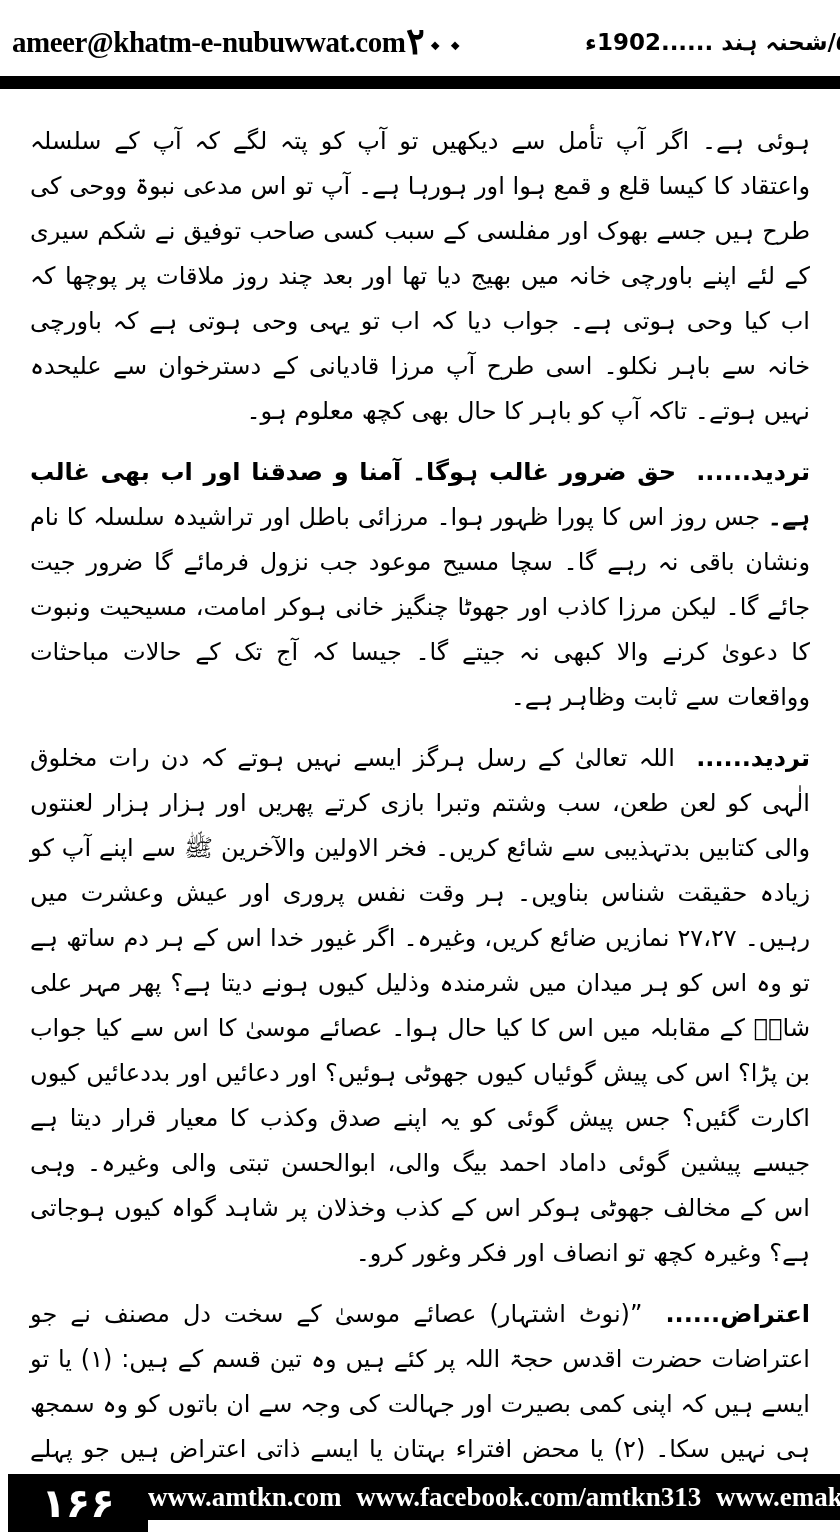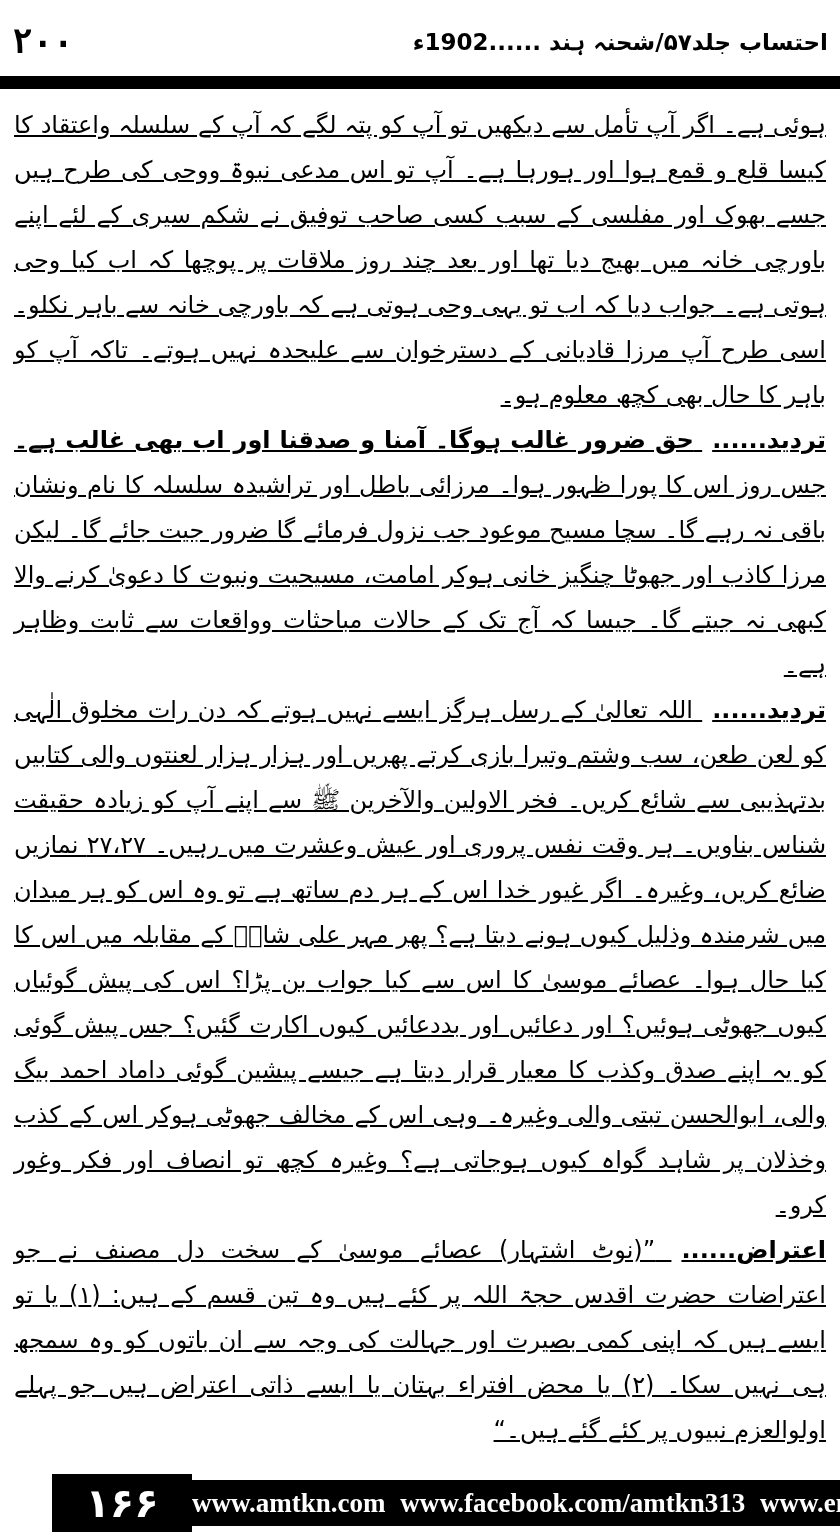--- a/index.html
+++ b/index.html
@@ -20,21 +20,21 @@
     height:52px;
   }
   .hdr-email{
     font-family:"Liberation Serif",serif;
     font-weight:bold;
     font-size:29px;
     white-space:nowrap;
     letter-spacing:-0.5px;
   }
   .hdr-num{
-    font-family:Liberation Mono, monospace;
+    font-family:Liberation Sans, sans-serif;
     font-weight:bold;
     font-size:34px;
     direction:rtl;
     margin-right:120px;
   }
   .hdr-title{
     font-family:"DejaVu Sans",sans-serif;
     font-weight:bold;
     font-size:23px;
     direction:rtl;
@@ -50,30 +50,28 @@
   .bodytext{
     direction:rtl;
     padding:14px 14px 0 14px;
     height:1360px;
     overflow:hidden;
     font-family:"DejaVu Sans",sans-serif;
     font-size:24px;
     line-height:45px;
     text-align:justify;
   }
-  .para{margin:0;text-decoration:underline;}
+  .para{margin:16px;}
   .lbl{font-weight:bold;margin-left:10px;}
   .boldlead{font-weight:bold;}
   
   .ftr{
     position:absolute;
     left:0;right:0;bottom:8px;
     display:flex;
-    align-items:center;
-    padding-left:44px;
   }
   .ftr-pagebox{
     background:#000;
     color:#fff;
     width:140px;
     height:58px;
     margin-left:8px;
     display:flex;
     align-items:center;
     justify-content:center;
@@ -97,20 +95,21 @@
     white-space:nowrap;
     word-spacing:8px;
   }
 </style>
 </head>
 <body>
 
 <div class="page">
 
   <div class="hdr">
+    <div class="hdr-email">ameer@khatm-e-nubuwwat.com</div>
     <div class="hdr-num">۲۰۰</div>
     <div class="hdr-title">احتساب جلد۵۷/شحنہ ہند ......1902ء</div>
   </div>
 
   <div class="rule"></div>
 
   <div class="bodytext">
 
     <p class="para"><span>ہوئی ہے۔ اگر آپ تأمل سے دیکھیں تو آپ کو پتہ لگے کہ آپ کے سلسلہ واعتقاد کا کیسا قلع و قمع ہوا اور ہورہا ہے۔ آپ تو اس مدعی نبوۃ ووحی کی طرح ہیں جسے بھوک اور مفلسی کے سبب کسی صاحب توفیق نے شکم سیری کے لئے اپنے باورچی خانہ میں بھیج دیا تھا اور بعد چند روز ملاقات پر پوچھا کہ اب کیا وحی ہوتی ہے۔ جواب دیا کہ اب تو یہی وحی ہوتی ہے کہ باورچی خانہ سے باہر نکلو۔ اسی طرح آپ مرزا قادیانی کے دسترخوان سے علیحدہ نہیں ہوتے۔ تاکہ آپ کو باہر کا حال بھی کچھ معلوم ہو۔</span></p>
 

